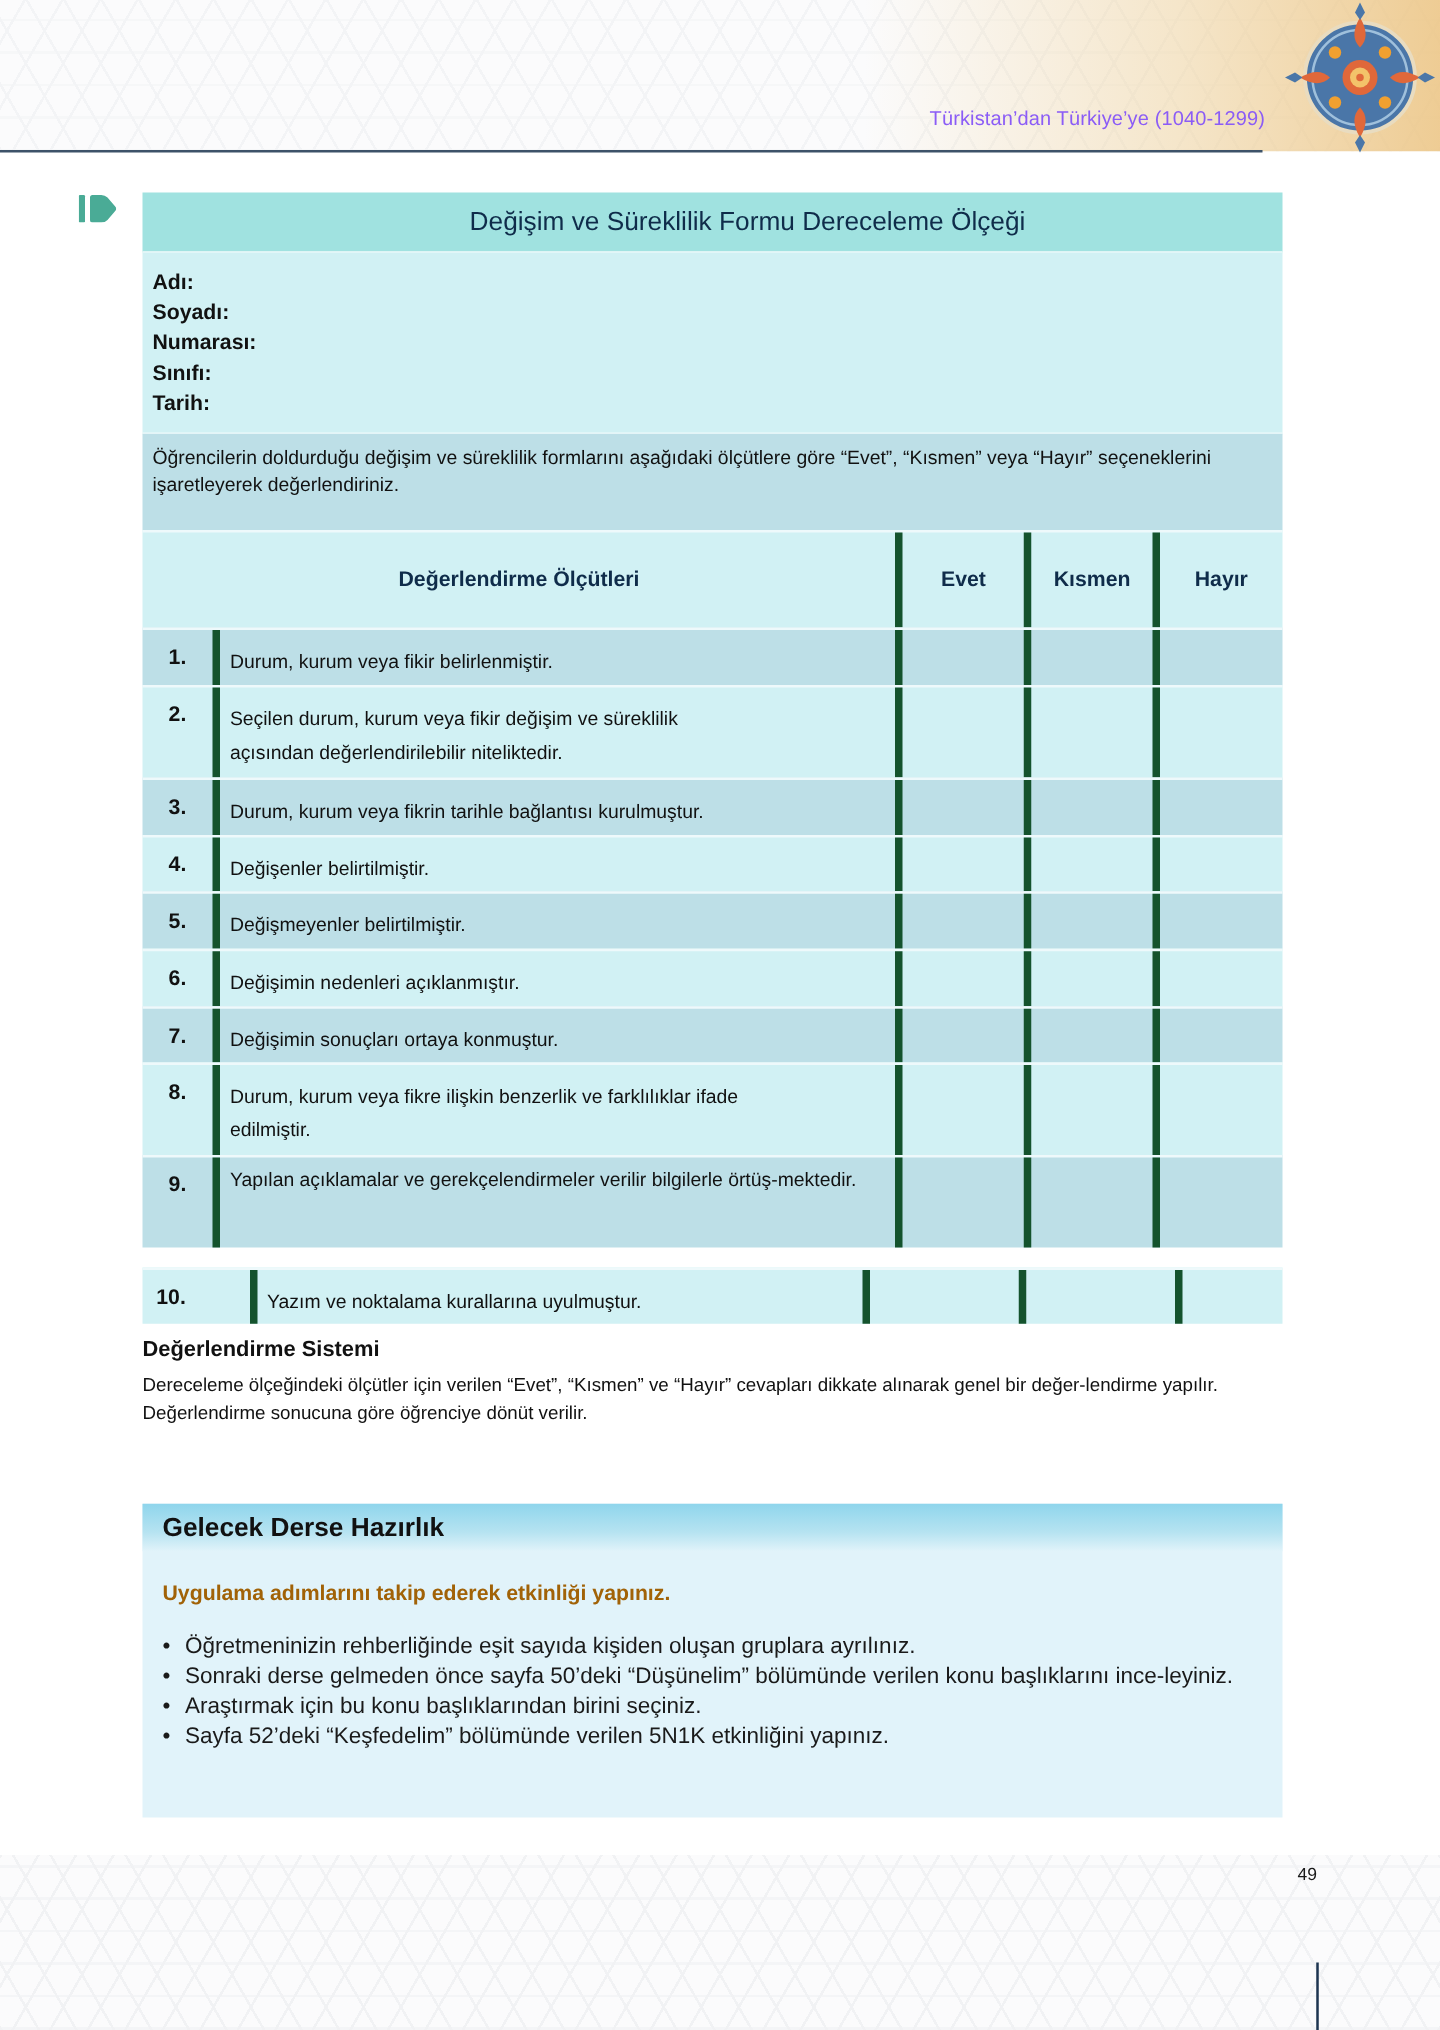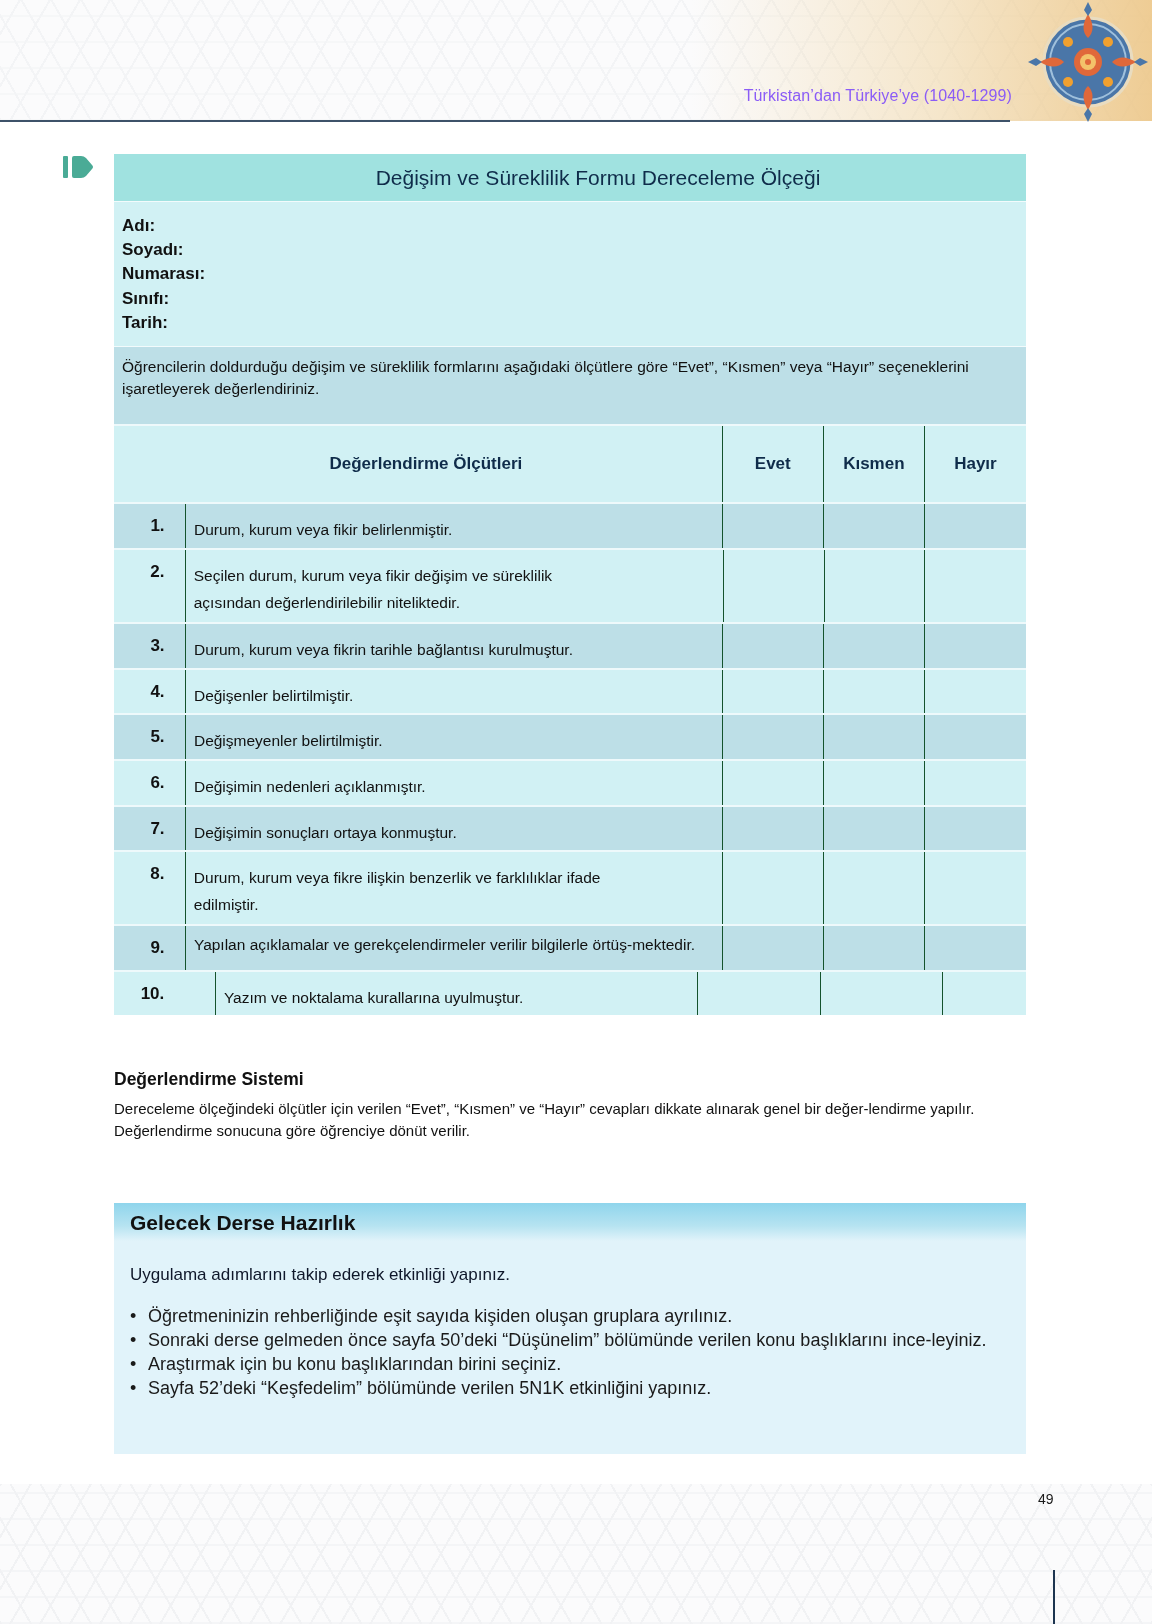--- a/index.html
+++ b/index.html
@@ -29,22 +29,22 @@
   
   .rating-table { position: absolute; left: 114px; top: 154px; width: 912px; }
   .row { position: absolute; left: 0; width: 912px; }
   .title-row { top: 0; height: 48px; background: #a0e2e0; display: flex; align-items: center; justify-content: center; padding-left: 48px; }
   .title-row span { font-size: 21px; color: #0f2c4a; padding-left: 8px; }
   .info-row { top: 48px; height: 145px; background: #d1f1f4; padding: 12px 0 0 8px; }
   .info-row .field { font-size: 17px; font-weight: bold; color: #111; line-height: 24.2px; }
   .instr-row { top: 193px; height: 77px; background: #bddfe7; padding: 9px 8px 0 8px; font-size: 15.5px; line-height: 22px; color: #111; }
   .sep { position: absolute; left: 0; width: 912px; height: 2px; background: #f2fbfc; }
 
-  .grid-row { position: absolute; left: 0; width: 912px; display: flex; border-top: 2px solid #eef9fb; padding-left: 16px; }
-  .grid-row .c { height: 100%; border-left: 1px solid #14532d; }
+  .grid-row { position: absolute; left: 0; width: 912px; display: flex; border-top: 2px solid #eef9fb; }
+  .grid-row .c { height: 100%; border-left: 6px solid #14532d; }
   .grid-row .c:first-child { border-left: none; }
   .c-num { width: 56px; display: flex; justify-content: center; padding-top: 12px; font-weight: bold; font-size: 17px; color: #111; }
   .c-text { width: 547px; padding: 12px 8px 0 8px; font-size: 15.5px; line-height: 27px; color: #111; }
   .c-text.tight { line-height: 22px; }
   .c-check { width: 103px; }
   .c-check.last { width: 104px; }
   .light { background: #d1f1f4; }
   .dark { background: #bddfe7; }
   .head-row .crit-head { width: 603px; display: flex; align-items: center; justify-content: center; font-weight: bold; font-size: 17px; color: #0f2c4a; border-left: none; }
   .head-row .col-head { display: flex; align-items: center; justify-content: center; font-weight: bold; font-size: 17px; color: #0f2c4a; }
@@ -52,21 +52,21 @@
   
   .eval-title { position: absolute; left: 114px; top: 1069px; font-size: 17.5px; font-weight: bold; color: #111; }
   .eval-text { position: absolute; left: 114px; top: 1098px; width: 915px; font-size: 15px; line-height: 22px; color: #111; }
 
   
   .next-box { position: absolute; left: 114px; top: 1203px; width: 912px; height: 251px; background: #e1f3fa; }
   .next-head {
     height: 38px; background: linear-gradient(180deg, #8fd5ec 0%, #b6e3f1 60%, #e1f3fa 100%);
     padding: 8px 0 0 16px; font-size: 21px; font-weight: bold; color: #111;
   }
-  .next-sub { position: absolute; left: 16px; top: 62px; font-size: 17px; font-weight: normal; color: #0f172a; }
+  .next-sub { position: absolute; left: 16px; top: 62px; font-size: 17px; font-weight: bold; color: #a16207; }
   .next-list { position: absolute; left: 14px; top: 101px; width: 890px; list-style: none; }
   .next-list li { position: relative; padding-left: 20px; font-size: 18px; line-height: 24px; color: #1a1a1a; }
   .next-list li::before { content: "•"; position: absolute; left: 2px; top: 0; }
 
   
   .footer-band {
     position: absolute; left: 0; top: 1484px; width: 1152px; height: 140px;
     background:
       repeating-linear-gradient(60deg, #f1f2f4 0 2px, transparent 2px 26px),
       repeating-linear-gradient(-60deg, #f1f2f4 0 2px, transparent 2px 26px),
@@ -193,21 +193,21 @@
     <div class="c c-check"></div>
     <div class="c c-check last"></div>
   </div>
   <div class="grid-row dark" style="top:770px; height:74px;">
     <div class="c c-num">9.</div>
     <div class="c c-text tight" style="padding-top:8px;">Yapılan açıklamalar ve gerekçelendirmeler verilir bilgilerle örtüş-mektedir.</div>
     <div class="c c-check"></div>
     <div class="c c-check"></div>
     <div class="c c-check last"></div>
   </div>
-  <div class="grid-row light" style="top:816px; height:45px;gap:40px;">
+  <div class="grid-row light" style="top:860px; height:45px;gap:40px;">
     <div class="c c-num">10.</div>
     <div class="c c-text">Yazım ve noktalama kurallarına uyulmuştur.</div>
     <div class="c c-check"></div>
     <div class="c c-check"></div>
     <div class="c c-check last"></div>
   </div>
 </div>
 
 <div class="eval-title">Değerlendirme Sistemi</div>
 <div class="eval-text">Dereceleme ölçeğindeki ölçütler için verilen “Evet”, “Kısmen” ve “Hayır” cevapları dikkate alınarak genel bir değer-lendirme yapılır. Değerlendirme sonucuna göre öğrenciye dönüt verilir.</div>

